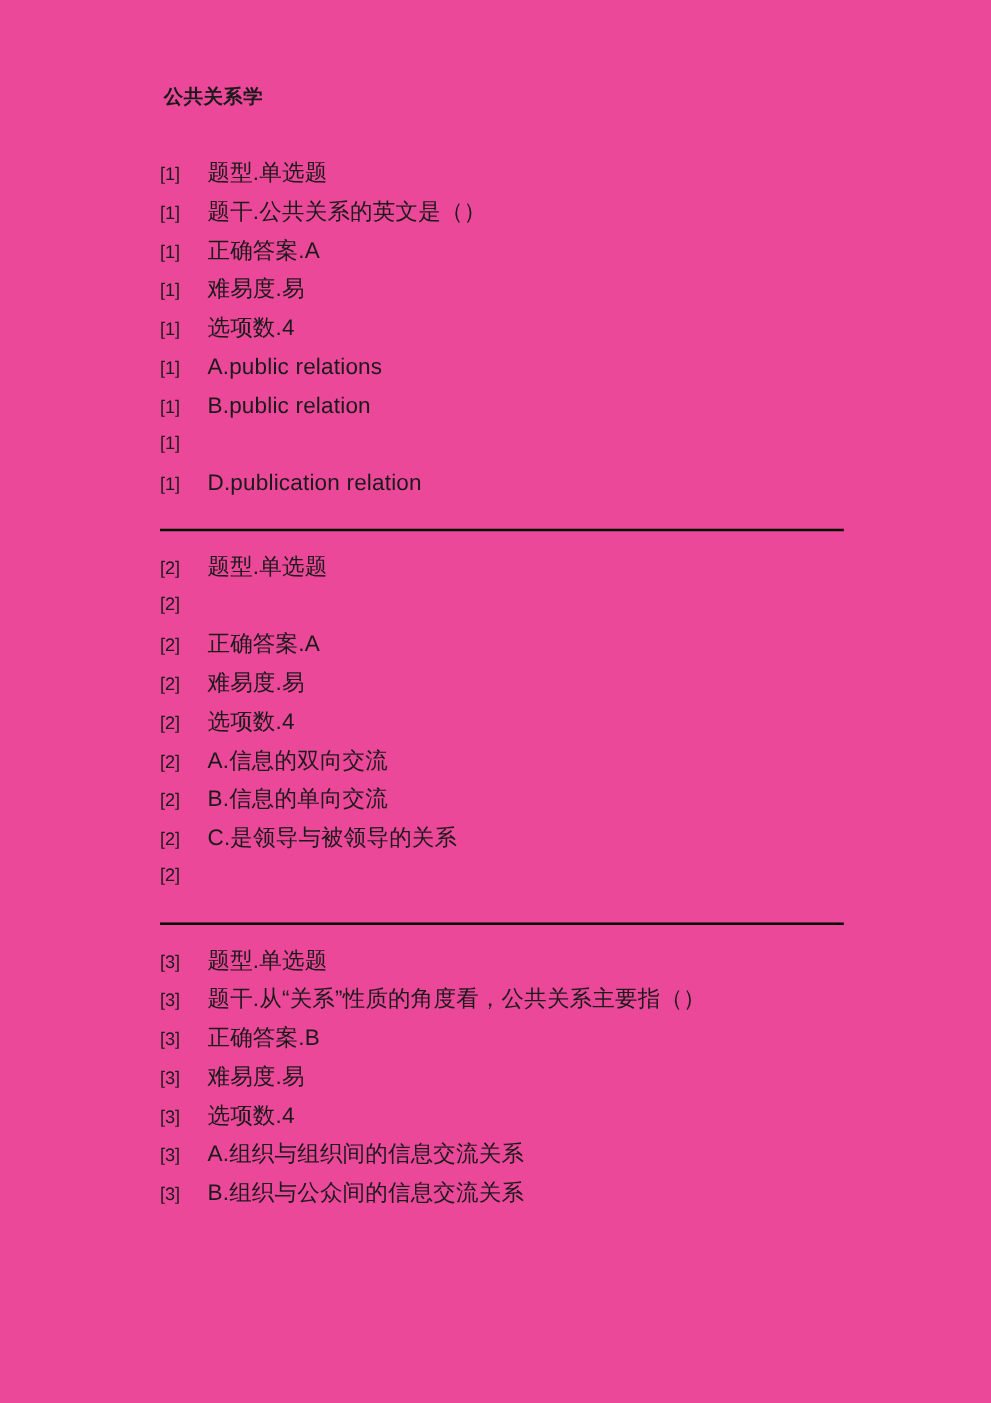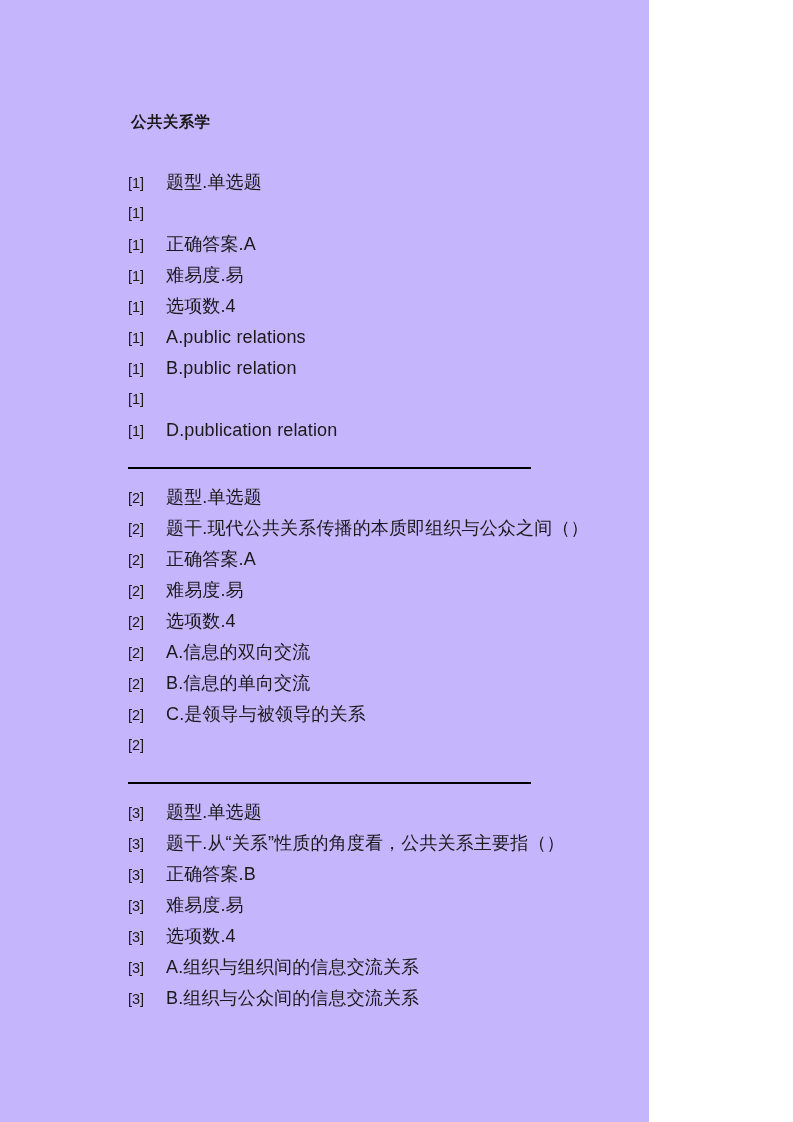--- a/index.html
+++ b/index.html
@@ -13,25 +13,25 @@
     height: 1122px;
     position: relative;
     font-family: "Liberation Sans", "DejaVu Sans", sans-serif;
     color: #1a1a1a;
     -webkit-font-smoothing: antialiased;
   }
   .page {
     position: absolute;
     top: 0;
     left: 0;
-    width: 649px;
+    width: 793px;
     height: 1122px;
-    background: #c4b5fd;
+    background: #ec4899;
     box-sizing: border-box;
-    padding: 108px 118px 0 128px;
+    padding: 64px 118px 0 128px;
   }
   .doc-title {
     font-size: 15.5px;
     line-height: 28px;
     color: #1a1a1a;
     margin: 0 0 0 3px;
     letter-spacing: 0.4px;
     white-space: nowrap;
   }
   .blocks {
@@ -75,20 +75,21 @@
   <h1 class="doc-title">公共关系学</h1>
 
   <div class="blocks">
       <div class="qblock">
         <div class="row">
           <span class="row-index">[1]</span>
           <span class="row-text">题型.单选题</span>
         </div>
         <div class="row">
           <span class="row-index">[1]</span>
+          <span class="row-text">题干.公共关系的英文是（）</span>
         </div>
         <div class="row">
           <span class="row-index">[1]</span>
           <span class="row-text">正确答案.A</span>
         </div>
         <div class="row">
           <span class="row-index">[1]</span>
           <span class="row-text">难易度.易</span>
         </div>
         <div class="row">
@@ -111,21 +112,20 @@
           <span class="row-text">D.publication relation</span>
         </div>
       </div>
       <div class="qblock">
         <div class="row">
           <span class="row-index">[2]</span>
           <span class="row-text">题型.单选题</span>
         </div>
         <div class="row">
           <span class="row-index">[2]</span>
-          <span class="row-text">题干.现代公共关系传播的本质即组织与公众之间（）</span>
         </div>
         <div class="row">
           <span class="row-index">[2]</span>
           <span class="row-text">正确答案.A</span>
         </div>
         <div class="row">
           <span class="row-index">[2]</span>
           <span class="row-text">难易度.易</span>
         </div>
         <div class="row">

